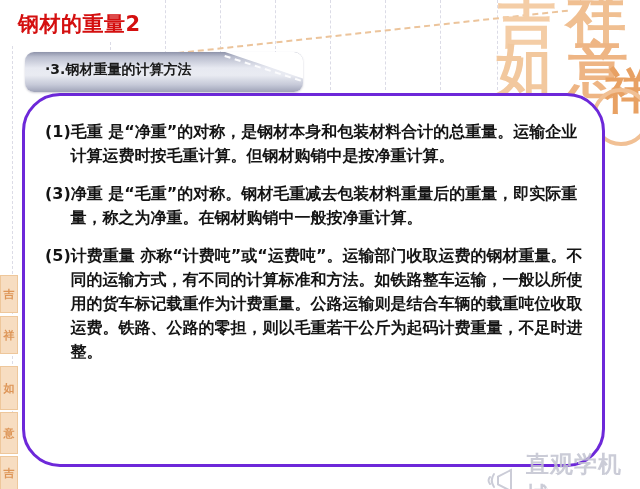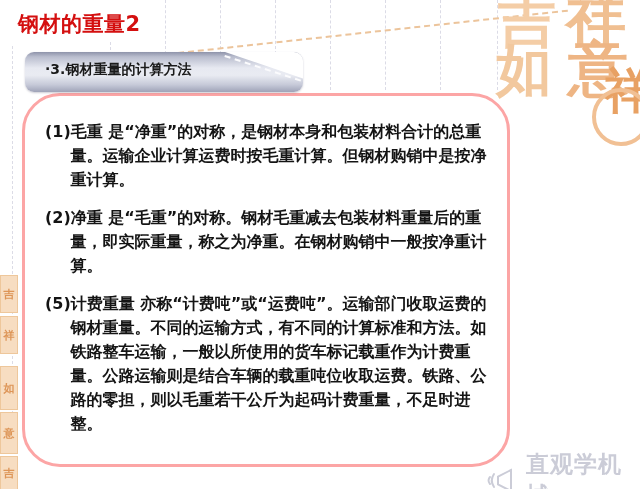--- a/index.html
+++ b/index.html
@@ -33,22 +33,22 @@
   
   .subtitle-bar{position:absolute;left:25px;top:52px;width:278px;height:40px;border-radius:9px;
     background:linear-gradient(180deg,#8e93aa 0%,#b9bdce 12%,#e7e9f1 40%,#e9ebf2 58%,#c6c9d8 82%,#9fa3b8 100%);
     z-index:2;box-shadow:0 1px 2px rgba(60,60,90,.25);}
   .bar-fold{position:absolute;right:0;top:0;width:78px;height:40px;background:#ffffff;
     clip-path:polygon(0 0,100% 0,100% 66%);border-top-right-radius:9px;}
   .bar-fold-dash{position:absolute;right:78px;top:3px;width:80px;height:0;border-top:2px dashed #fbfbfd;
     transform:rotate(18deg);transform-origin:left top;left:auto;margin-right:-80px;}
   .subtitle-text{position:absolute;left:20px;top:9px;font-size:14px;font-weight:bold;color:#1a1a1a;}
   
-  .content-box{position:absolute;left:22px;top:93px;width:488px;height:374px;background:#ffffff;
-    border:3px solid #fca5a5;border-radius:38px;box-sizing:border-box;z-index:1;
+  .content-box{position:absolute;left:22px;top:93px;width:583px;height:374px;background:#ffffff;
+    border:3px solid #6d28d9;border-radius:38px;box-sizing:border-box;z-index:1;
     padding:24px 16px 4px 20px;overflow:hidden;}
   .content-box p{margin:0 0 14px 0;font-size:16px;line-height:24px;font-weight:bold;color:#141414;
     padding-left:1.6em;text-indent:-1.6em;letter-spacing:0;}
   
   .watermark{position:absolute;left:484px;top:449px;z-index:3;display:flex;align-items:center;
     opacity:.85;}
   .watermark svg{flex:0 0 auto;}
   .watermark-text{font-size:23px;font-weight:bold;color:#c2c4d1;letter-spacing:1px;margin-left:12px;}
 </style>
 </head>
@@ -93,21 +93,21 @@
   <div class="page-title">钢材的重量2</div>
 
   <div class="subtitle-bar">
     <div class="bar-fold"></div>
     <div class="bar-fold-dash"></div>
     <div class="subtitle-text">·3.钢材重量的计算方法</div>
   </div>
 
   <div class="content-box">
     <p>(1)毛重 是“净重”的对称，是钢材本身和包装材料合计的总重量。运输企业计算运费时按毛重计算。但钢材购销中是按净重计算。</p>
-    <p>(2)净重 是“毛重”的对称。钢材毛重减去包装材料重量后的重量，即实际重量，称之为净重。在钢材购销中一般按净重计算。</p>
+    <p>(3)净重 是“毛重”的对称。钢材毛重减去包装材料重量后的重量，即实际重量，称之为净重。在钢材购销中一般按净重计算。</p>
     <p>(5)计费重量 亦称“计费吨”或“运费吨”。运输部门收取运费的钢材重量。不同的运输方式，有不同的计算标准和方法。如铁路整车运输，一般以所使用的货车标记载重作为计费重量。公路运输则是结合车辆的载重吨位收取运费。铁路、公路的零担，则以毛重若干公斤为起码计费重量，不足时进整。</p>
   </div>
 
   <div class="watermark">
     <svg width="30" height="28" viewBox="0 0 30 28">
       <g fill="none" stroke="#c2c4d1" stroke-width="2" stroke-linecap="round">
         <path d="M6 11 Q3 14.5 6 18"></path>
         <path d="M10 8 Q5.5 14.5 10 21"></path>
         <path d="M27 4 L14 10.5 L14 18.5 L27 25 Z"></path>
       </g>

